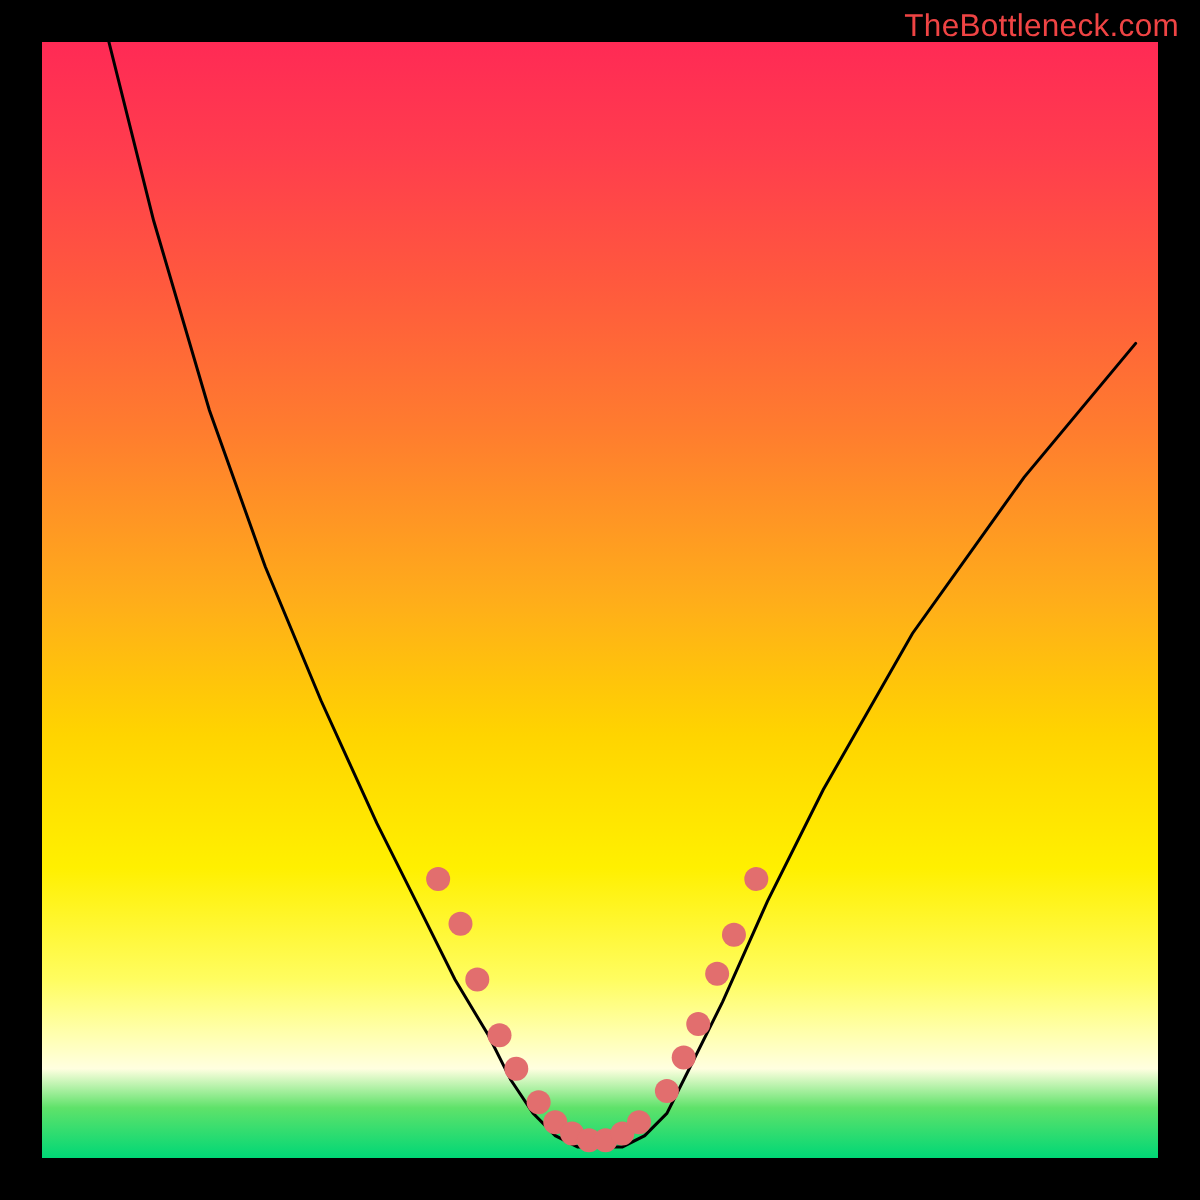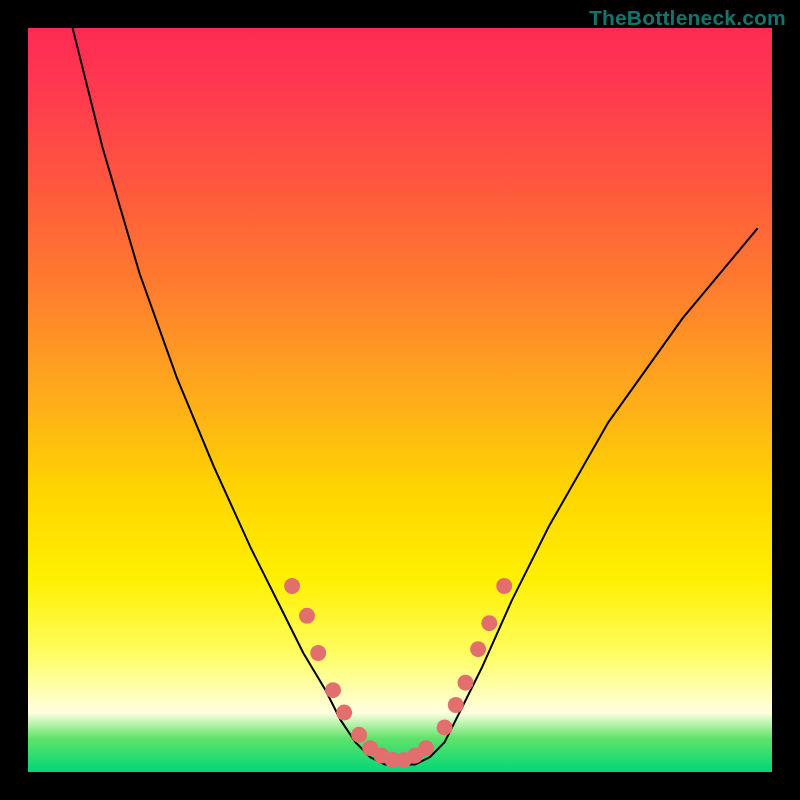--- a/index.html
+++ b/index.html
@@ -35,23 +35,23 @@
       #ffffb0 89%,
       #ffffe0 92%,
       #5fe26a 95.5%,
       #00d776 100%
     );
   }
   .watermark {
     position: absolute;
     top: 6px;
     right: 14px;
-    color: #0f766e;
+    color: #ef4444;
     font-size: 21px;
-    font-weight: 700;
+    font-weight: 400;
     letter-spacing: 0.2px;
     z-index: 30;
   }
   svg.curve {
     position: absolute;
     left: 0;
     top: 0;
     width: 744px;
     height: 744px;
     z-index: 10;

